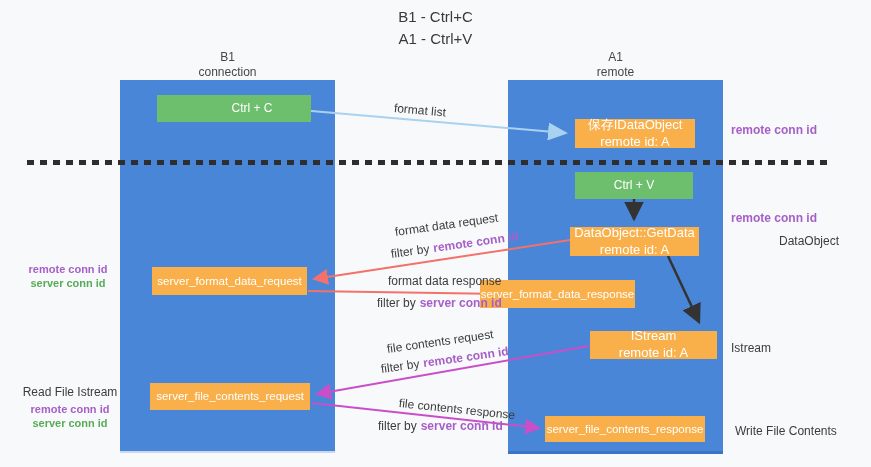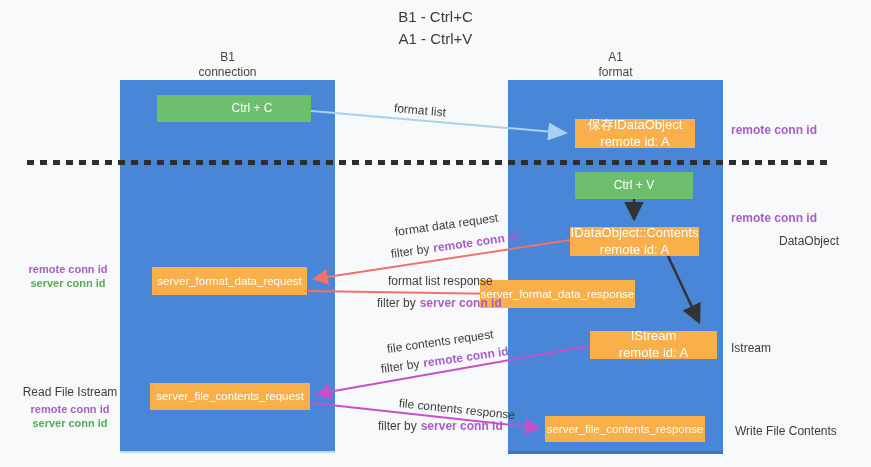--- a/index.html
+++ b/index.html
@@ -55,21 +55,21 @@
     <div>B1 - Ctrl+C</div>
     <div>A1 - Ctrl+V</div>
   </div>
 
   <div class="col-header left">
     <div>B1</div>
     <div>connection</div>
   </div>
   <div class="col-header right">
     <div>A1</div>
-    <div>format</div>
+    <div>remote</div>
   </div>
 
   <div class="lifeline left"></div>
   <div class="lifeline right"></div>
 
   <svg class="arrows" width="871" height="467">
     <defs>
       <marker id="m-blue" markerWidth="11" markerHeight="9" refX="9" refY="4.5" orient="auto">
         <path d="M0,0 L10,4.5 L0,9 z" fill="#a9d2f0"></path>
       </marker>
@@ -101,21 +101,21 @@
   <div class="box orange" style="left:575px;top:119px;width:120px;height:29px;">
     <span>保存IDataObject</span>
     <span>remote id: A</span>
   </div>
 
   <div class="box green" style="left:575px;top:172px;width:118px;height:27px;">
     <span>Ctrl + V</span>
   </div>
 
   <div class="box orange" style="left:570px;top:227px;width:129px;height:29px;">
-    <span>IDataObject::Contents</span>
+    <span>DataObject::GetData</span>
     <span>remote id: A</span>
   </div>
 
   <div class="box orange single" style="left:152px;top:267px;width:155px;height:28px;">
     <span>server_format_data_request</span>
   </div>
 
   <div class="box orange single" style="left:480px;top:280px;width:155px;height:28px;">
     <span>server_format_data_response</span>
   </div>
@@ -132,21 +132,21 @@
   <div class="box orange single" style="left:150px;top:383px;width:160px;height:27px;">
     <span>server_file_contents_request</span>
   </div>
 
   <div class="lbl" style="left:394px;top:101px;transform:rotate(5deg);transform-origin:left center;">format list</div>
 
   <div class="lbl rot-up" style="left:395px;top:225px;">format data request</div>
   <div class="lbl rot-up" style="left:391px;top:247px;">
     <span>filter by</span><span class="purple gap">remote conn id</span>
   </div>
-  <div class="lbl" style="left:388px;top:274px;">format list response</div>
+  <div class="lbl" style="left:388px;top:274px;">format data response</div>
   <div class="lbl" style="left:377px;top:296px;">
     <span>filter by</span><span class="purple gap">server conn id</span>
   </div>
 
   <div class="lbl rot-up" style="left:387px;top:342px;">file contents request</div>
   <div class="lbl rot-up" style="left:381px;top:362px;">
     <span>filter by</span><span class="purple gap">remote conn id</span>
   </div>
   <div class="lbl rot-down" style="left:399px;top:396px;">file contents response</div>
   <div class="lbl" style="left:378px;top:419px;">

